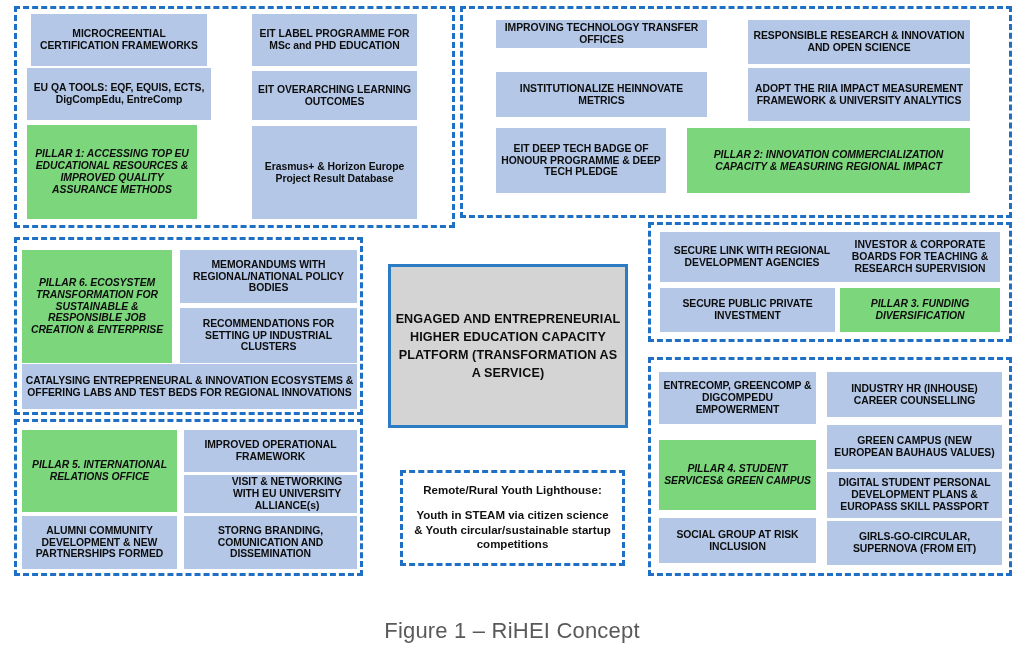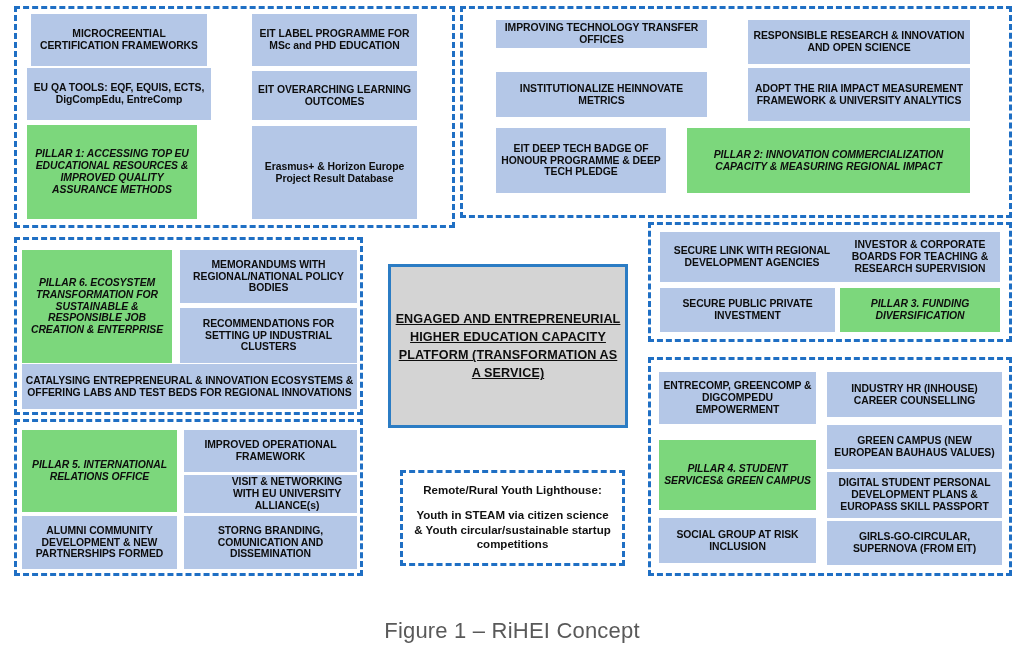--- a/index.html
+++ b/index.html
@@ -43,21 +43,20 @@
     background: #d4d4d4;
     border: 3px solid #2b7cc4;
   }
   .node span { display: block; width: 100%; }
 
   
   #hub-box {
     font-size: 12.6px;
     line-height: 1.45;
     letter-spacing: 0.1px;
-    text-decoration: underline;
   }
 
   
   #lighthouse-box {
     position: absolute;
     border: 3px dashed #1f6fc4;
     box-sizing: border-box;
     background: #ffffff;
     display: flex;
     flex-direction: column;

